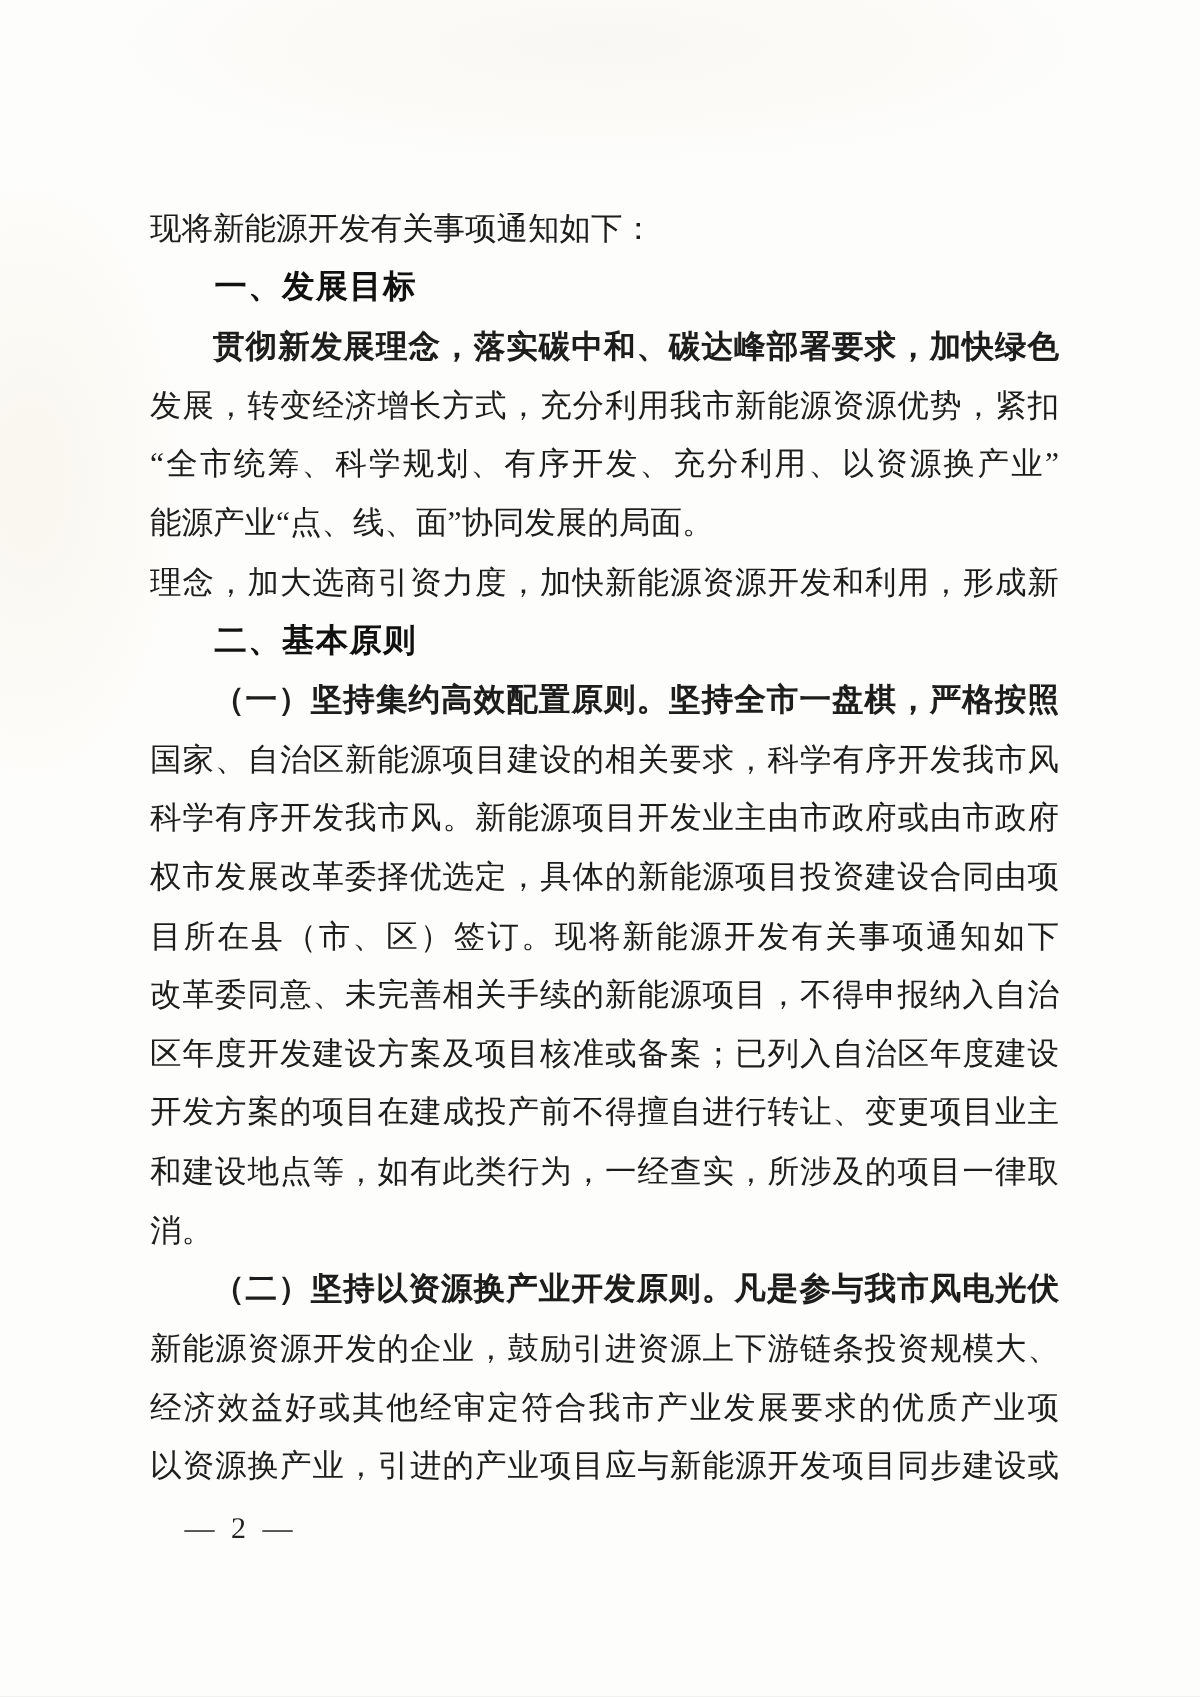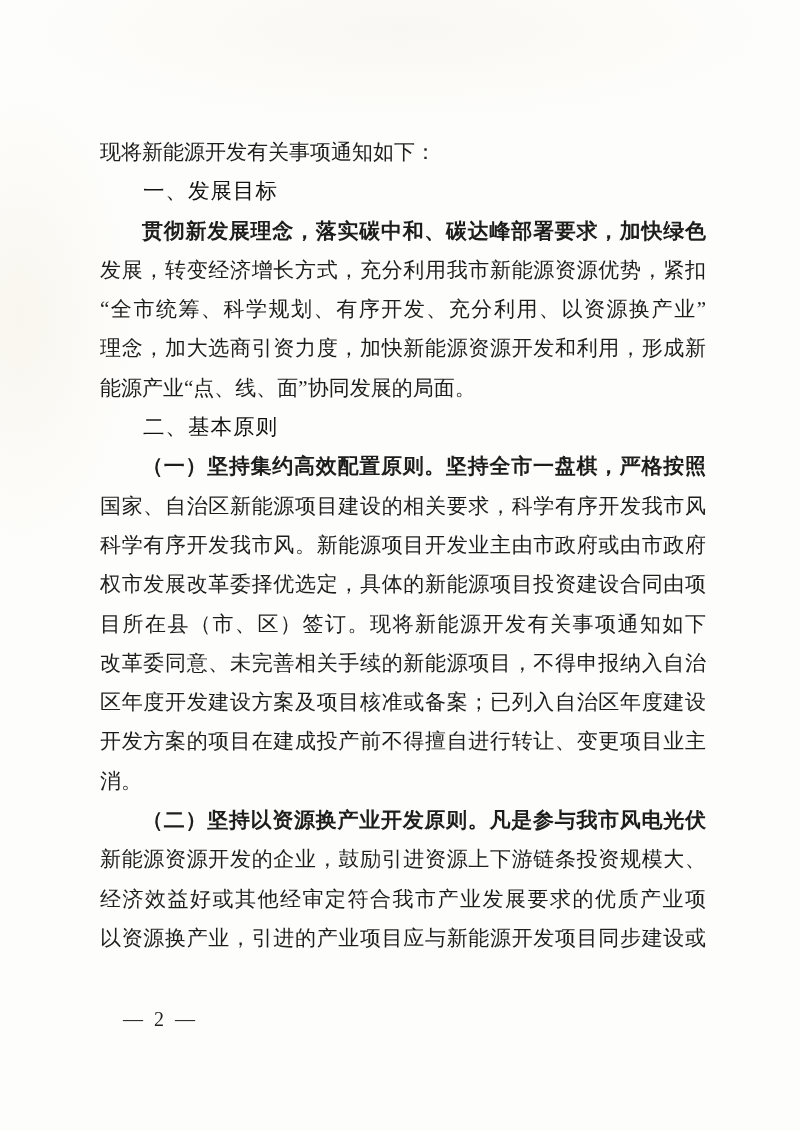--- a/index.html
+++ b/index.html
@@ -33,21 +33,21 @@
     white-space: normal;
     overflow: hidden;
   }
   .flush {
     text-align: left;
     text-align-last: left;
   }
   .indent { text-indent: 2em; font-weight: bold; }
   .heading {
     font-family: "Liberation Sans", "DejaVu Sans", sans-serif;
-    font-weight: 400;
+    font-weight: 700;
     font-size: 21.5px;
     color: #111;
     text-indent: 2em;
     text-align: left;
     text-align-last: left;
     letter-spacing: 1px;
   }
   .page-number {
     position: absolute;
     left: 123px;
@@ -61,31 +61,32 @@
 </head>
 <body>
 
 <div class="page">
   <div class="content">
     <div class="line flush">现将新能源开发有关事项通知如下：</div>
     <div class="line heading">一、发展目标</div>
     <div class="line indent">贯彻新发展理念，落实碳中和、碳达峰部署要求，加快绿色</div>
     <div class="line">发展，转变经济增长方式，充分利用我市新能源资源优势，紧扣</div>
     <div class="line">“全市统筹、科学规划、有序开发、充分利用、以资源换产业”</div>
+    <div class="line flush">能源产业“点、线、面”协同发展的局面。</div>
     <div class="line">理念，加大选商引资力度，加快新能源资源开发和利用，形成新</div>
-    <div class="line flush">能源产业“点、线、面”协同发展的局面。</div>
     <div class="line heading">二、基本原则</div>
     <div class="line indent">（一）坚持集约高效配置原则。坚持全市一盘棋，严格按照</div>
     <div class="line">国家、自治区新能源项目建设的相关要求，科学有序开发我市风</div>
     <div class="line">科学有序开发我市风。新能源项目开发业主由市政府或由市政府授</div>
     <div class="line">权市发展改革委择优选定，具体的新能源项目投资建设合同由项</div>
     <div class="line">目所在县（市、区）签订。现将新能源开发有关事项通知如下</div>
     <div class="line">改革委同意、未完善相关手续的新能源项目，不得申报纳入自治</div>
     <div class="line">区年度开发建设方案及项目核准或备案；已列入自治区年度建设</div>
     <div class="line">开发方案的项目在建成投产前不得擅自进行转让、变更项目业主</div>
+    <div class="line">和建设地点等，如有此类行为，一经查实，所涉及的项目一律取</div>
     <div class="line flush">消。</div>
     <div class="line indent">（二）坚持以资源换产业开发原则。凡是参与我市风电光伏</div>
     <div class="line">新能源资源开发的企业，鼓励引进资源上下游链条投资规模大、</div>
     <div class="line">经济效益好或其他经审定符合我市产业发展要求的优质产业项</div>
     <div class="line">以资源换产业，引进的产业项目应与新能源开发项目同步建设或先</div>
   </div>
   <div class="page-number">— 2 —</div>
 </div>
 
 </body></html>

